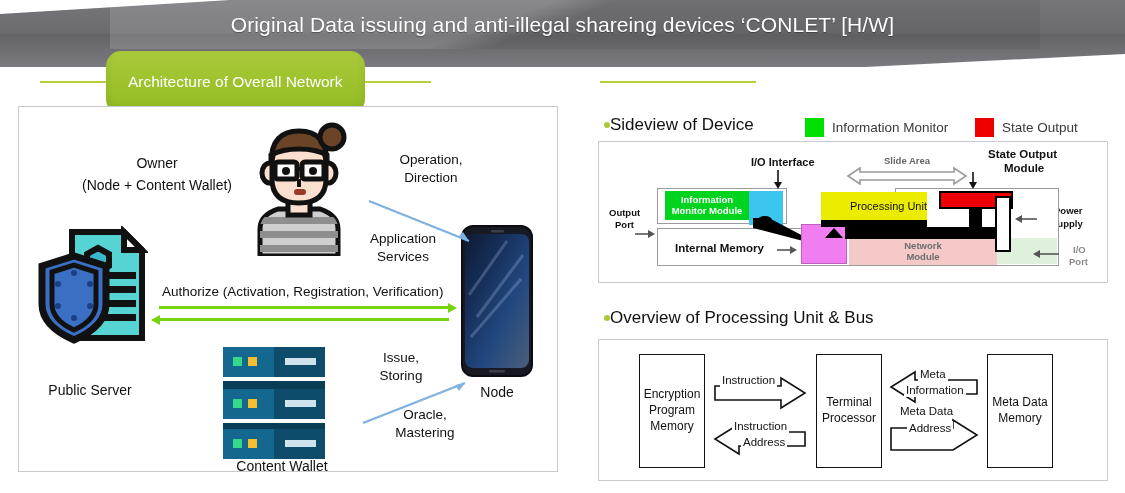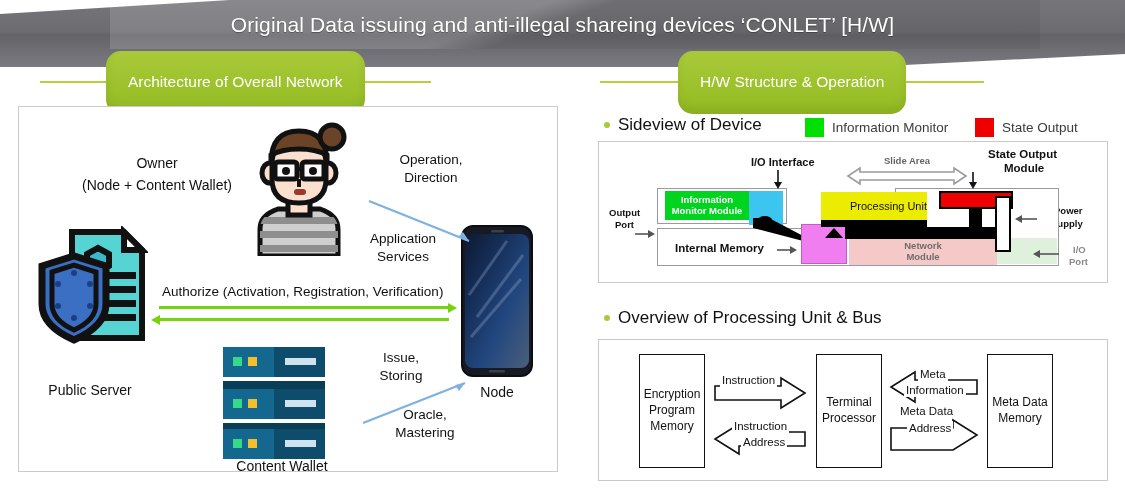--- a/index.html
+++ b/index.html
@@ -45,21 +45,21 @@
   .garrow .head{position:absolute;top:-3.5px;width:0;height:0;
                 border-top:5px solid transparent;border-bottom:5px solid transparent;}
   .garrow.r .head{right:-8px;border-left:9px solid #76d30d;}
   .garrow.l .head{left:-8px;border-right:9px solid #76d30d;}
 
   
   .blue-arrow{position:absolute;}
   .blue-arrow svg{display:block;overflow:visible;}
 
   
-  .subhead{position:absolute;display:flex;align-items:center;gap:8px;
+  .subhead{position:absolute;display:flex;align-items:center;gap:0;
            font-size:17px;color:#111;white-space:nowrap;}
   .bullet{width:6px;height:6px;border-radius:50%;background:#a9c93a;flex:0 0 auto;}
   .legend{position:absolute;display:flex;align-items:center;gap:8px;
           font-size:13.5px;color:#3a3a3a;white-space:nowrap;}
   .swatch{width:19px;height:19px;flex:0 0 auto;}
   .sv-txt{position:absolute;white-space:nowrap;font-size:9.5px;
           font-weight:bold;color:#111;text-align:center;line-height:1.12;}
   .sv-txt.nb{font-weight:bold;}
   .box-blk{position:absolute;border:1px solid #9a9aa0;background:#fff;}
   .blk{position:absolute;background:#000;}
@@ -236,21 +236,20 @@
       <polygon points="106,8 96,10 100,16" fill="#7fb2e0"></polygon>
     </svg>
   </div>
 
   <div class="lbl c" style="left:406px;top:300px;">Oracle,</div>
   <div class="lbl c" style="left:406px;top:318px;">Mastering</div>
 </div>
 
 <div class="pillwrap" style="left:600px;top:67px;width:505px;">
   <div class="pill-rule" style="width:78px;"></div>
-  <div class="pill">H/W Structure &amp; Operation</div>
   <div class="pill-rule" style="width:78px;"></div>
 </div>
 
 <div class="subhead" style="left:604px;top:115px;">
   <span class="bullet"></span>
   <span>Sideview of Device</span>
 </div>
 <div class="legend" style="left:805px;top:118px;">
   <span class="swatch" style="background:#00e000;"></span>
   <span>Information Monitor</span>

